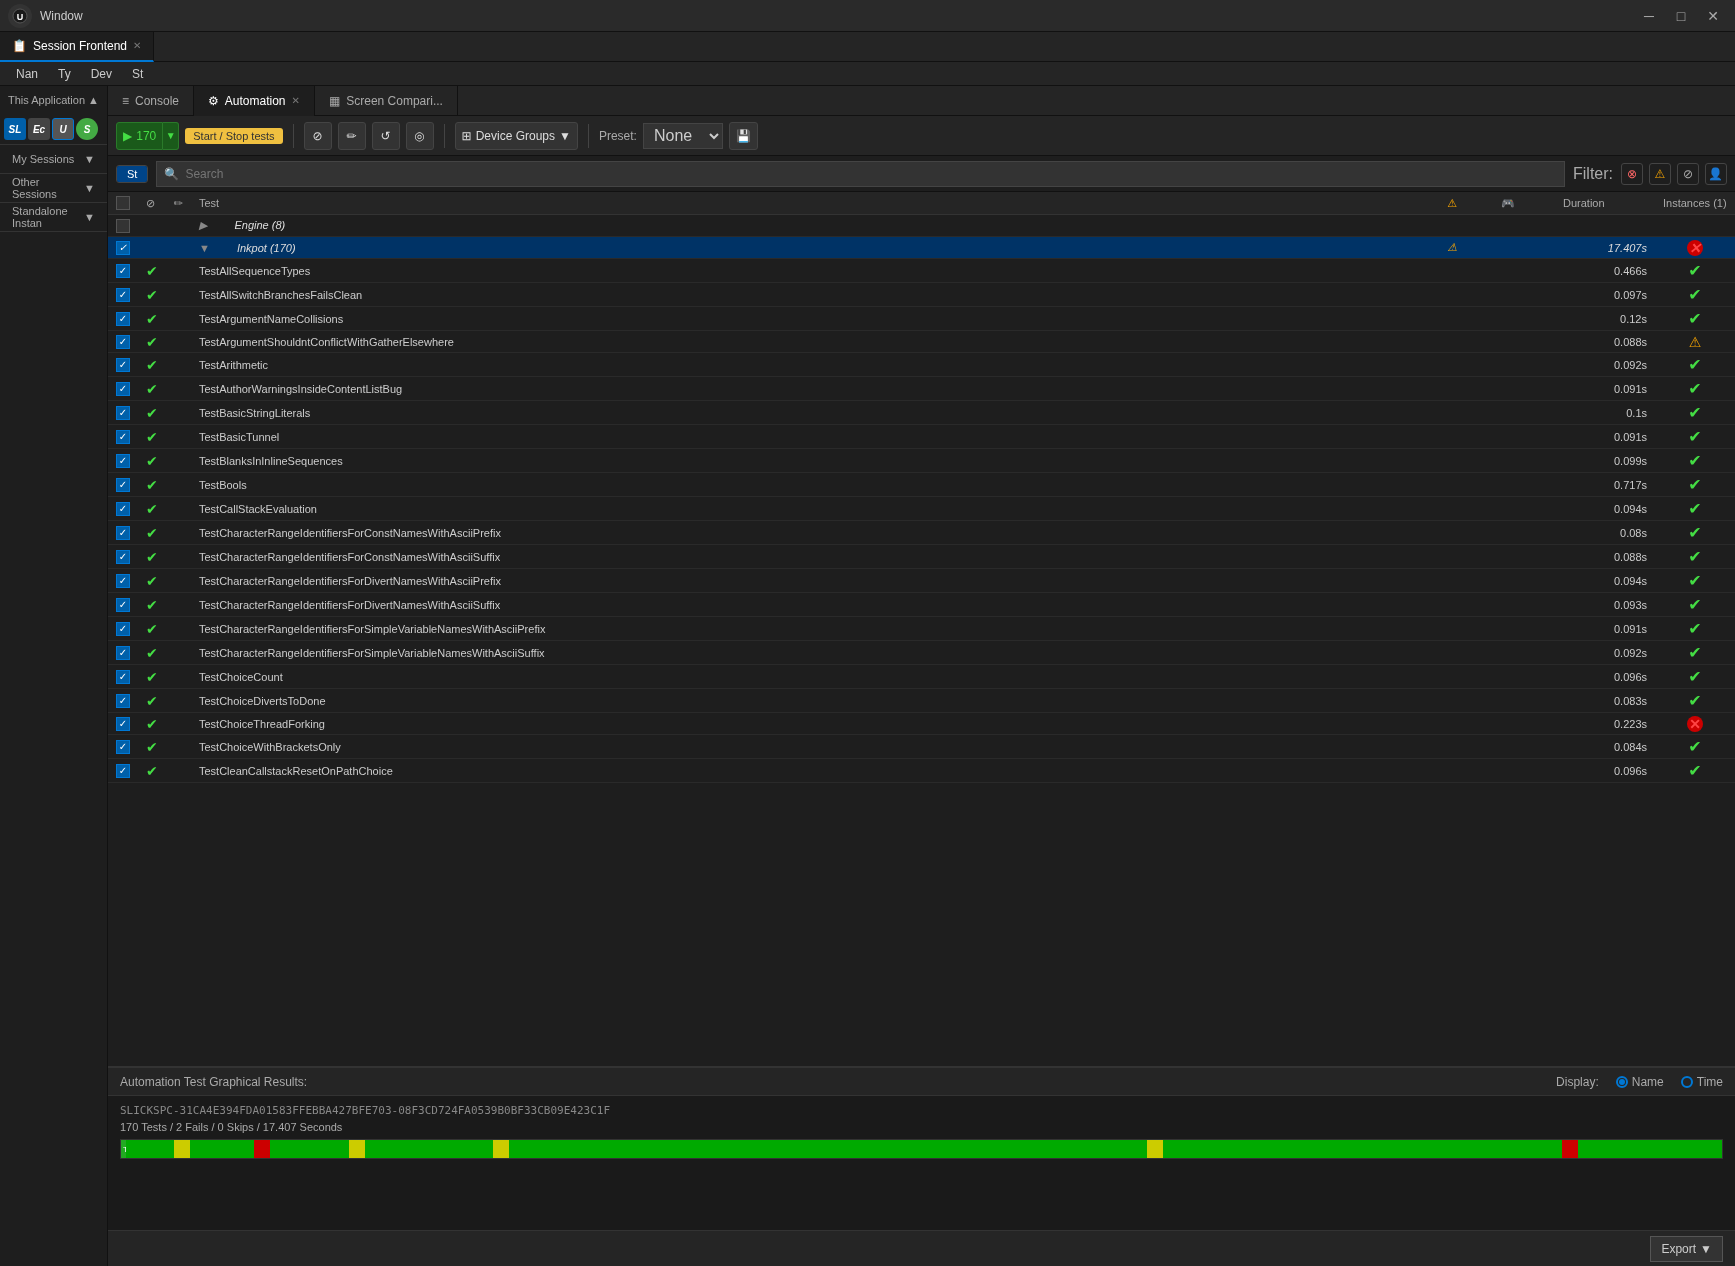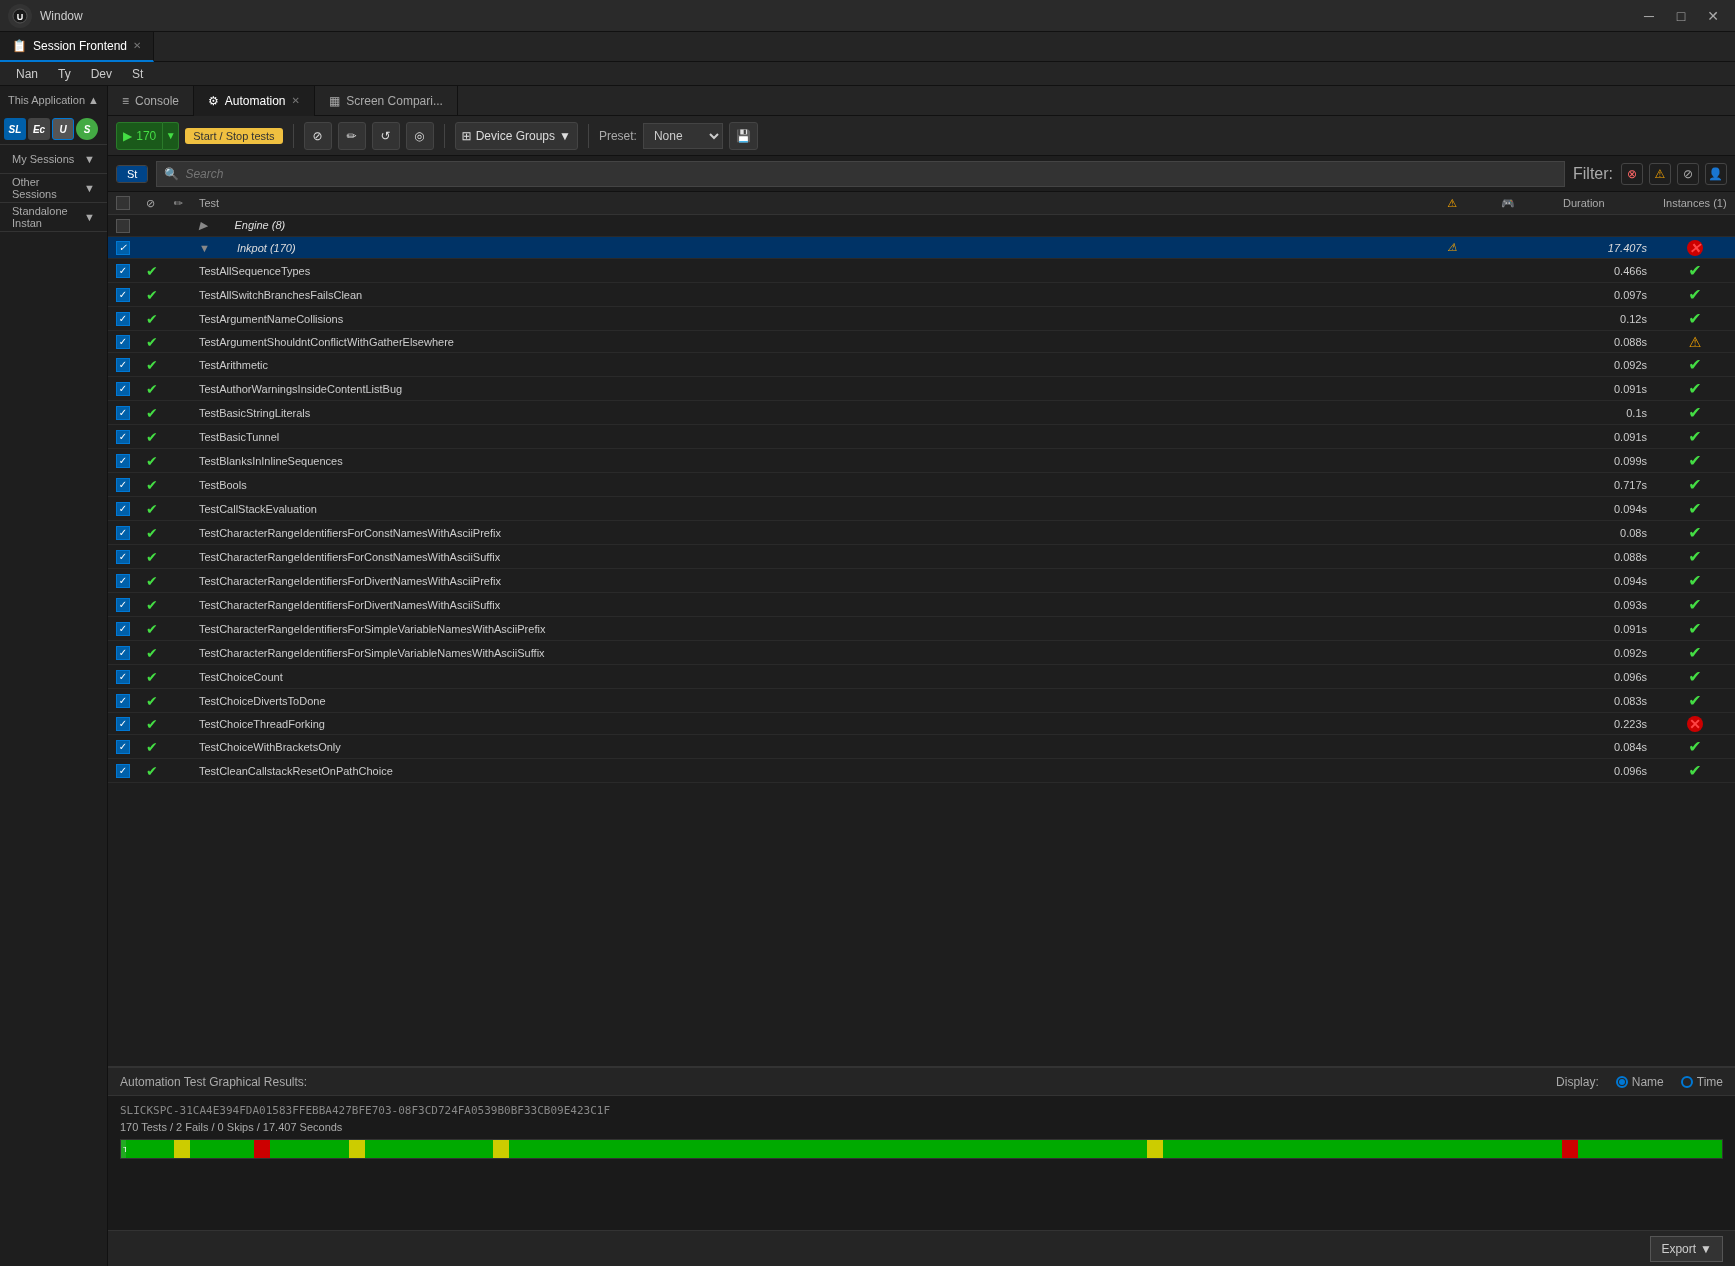--- a/index.html
+++ b/index.html
@@ -234,21 +234,21 @@
       display: flex; align-items: center; gap: 6px;
       color: #aaa;
       font-size: 12px;
     }
     .preset-select {
       background: #333;
       border: 1px solid #444;
       color: #ccc;
       height: 26px;
       padding: 0 6px;
-      font-size: 12px;
+      font-size: 16px;
       cursor: pointer;
       min-width: 80px;
     }
 
     
     .start-stop-tooltip {
       background: #f0c040;
       color: #333;
       padding: 2px 8px;
       font-size: 11px;
@@ -290,21 +290,20 @@
     .search-icon { position: absolute; left: 8px; color: #666; font-size: 12px; }
     .search-input {
       width: 100%;
       height: 26px;
       background: #333;
       border: 1px solid #444;
       color: #ccc;
       padding: 0 8px 0 28px;
       font-size: 12px;
       outline: none;
-      font-style: italic;
     }
     .filter-label { color: #aaa; font-size: 16px; }
     .filter-icons { display: flex; gap: 6px; align-items: center; }
     .filter-icon-btn {
       width: 22px; height: 22px;
       background: transparent;
       border: 1px solid #444;
       color: #aaa;
       cursor: pointer;
       display: flex; align-items: center; justify-content: center;

